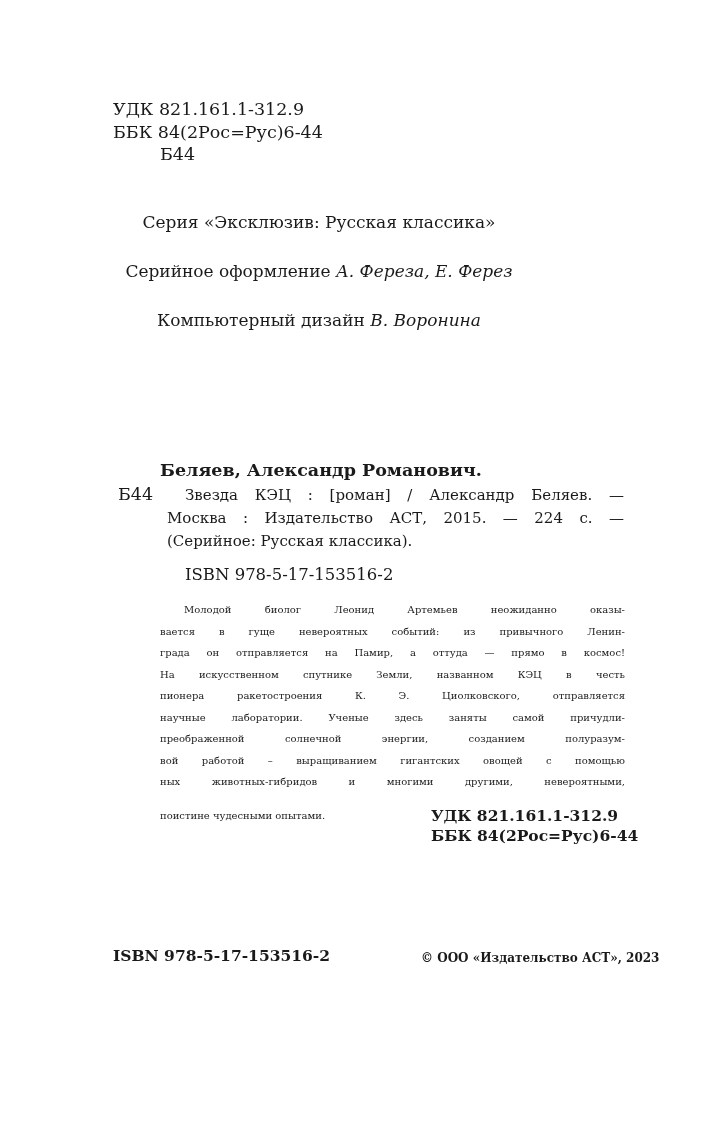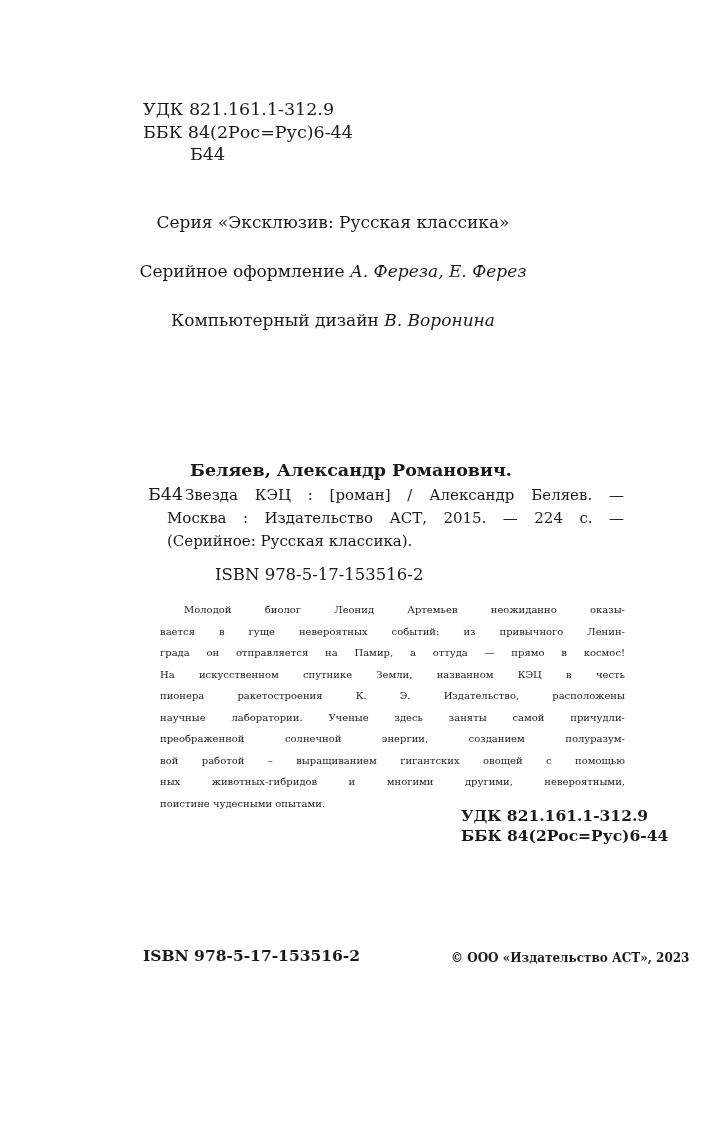--- a/index.html
+++ b/index.html
@@ -1,24 +1,24 @@
 <!DOCTYPE html>
 <html><head>
   <meta charset="utf-8">
   <style>
     html, body { margin: 0; padding: 0; background: #ffffff; }
     body {
       width: 709px; height: 1123px; position: relative; overflow: hidden;
       font-family: "DejaVu Serif", "Liberation Serif", serif;
       color: #1a1a1a;
     }
-    .abs { position: absolute; white-space: nowrap; margin-left: 30px; }
+    .abs { position: absolute; white-space: nowrap; }
     .top-codes { left: 113px; top: 98px; font-size: 17.5px; line-height: 22.5px; }
     .top-codes .b44 { padding-left: 47px; }
-    .credit { left: 0; width: 606px; text-align: center; font-size: 17px; }
+    .credit { left: 16px; width: 606px; text-align: center; font-size: 17px; }
     .credit i { font-style: italic; }
     .series { top: 212px; }
     .design { top: 261px; }
     .layout { top: 310px; }
 
     .author { left: 160px; top: 460px; font-size: 17.5px; font-weight: bold; }
     .cat-b44 { left: 118px; top: 484px; font-size: 17.5px; }
     .cat-body {
       position: absolute; left: 167px; top: 484px; width: 457px;
       font-size: 15px; line-height: 23px; text-align: justify;
@@ -27,21 +27,21 @@
     .cat-body .line.first { padding-left: 18px; }
     .cat-body .line.last { text-align-last: left; }
     .isbn-inner { left: 185px; top: 565px; font-size: 16.5px; }
 
     .abstract {
       position: absolute; left: 160px; top: 599px; width: 465px;
       font-size: 10px; line-height: 21.5px;
     }
     .abstract .line { display: block; white-space: nowrap; text-align-last: justify; text-align: justify; }
     .abstract .line.first { padding-left: 24px; }
-    .abstract .line.last { text-align-last: left; }
+    .abstract .line.last { text-align-last: left; margin-top: 12px; }
 
     .codes-bold { left: 431px; top: 806px; font-size: 15.5px; font-weight: bold; line-height: 20px; }
     .isbn-bottom { left: 113px; top: 946px; font-size: 15.5px; font-weight: bold; }
     .copyright { left: 421px; top: 951px; font-size: 12px; font-weight: bold; }
   </style>
 </head>
 <body>
 
 <div class="abs top-codes">
   <div>УДК 821.161.1-312.9</div>
@@ -64,21 +64,21 @@
   <span class="line">Москва : Издательство АСТ, 2015. — 224 с. —</span>
   <span class="line last">(Серийное: Русская классика).</span>
 </div>
 <div class="abs isbn-inner">ISBN 978-5-17-153516-2</div>
 
 <div class="abstract">
   <span class="line first">Молодой биолог Леонид Артемьев неожиданно оказы-</span>
   <span class="line">вается в гуще невероятных событий: из привычного Ленин-</span>
   <span class="line">града он отправляется на Памир, а оттуда — прямо в космос!</span>
   <span class="line">На искусственном спутнике Земли, названном КЭЦ в честь</span>
-  <span class="line">пионера ракетостроения К. Э. Издательство, расположены</span>
+  <span class="line">пионера ракетостроения К. Э. Циолковского, отправляется</span>
   <span class="line">научные лаборатории. Ученые здесь заняты самой причудли-</span>
   <span class="line">преображенной солнечной энергии, созданием полуразум-</span>
   <span class="line">вой работой – выращиванием гигантских овощей с помощью</span>
   <span class="line">ных животных-гибридов и многими другими, невероятными,</span>
   <span class="line last">поистине чудесными опытами.</span>
 </div>
 
 <div class="abs codes-bold">
   <div>УДК 821.161.1-312.9</div>
   <div>ББК 84(2Рос=Рус)6-44</div>

